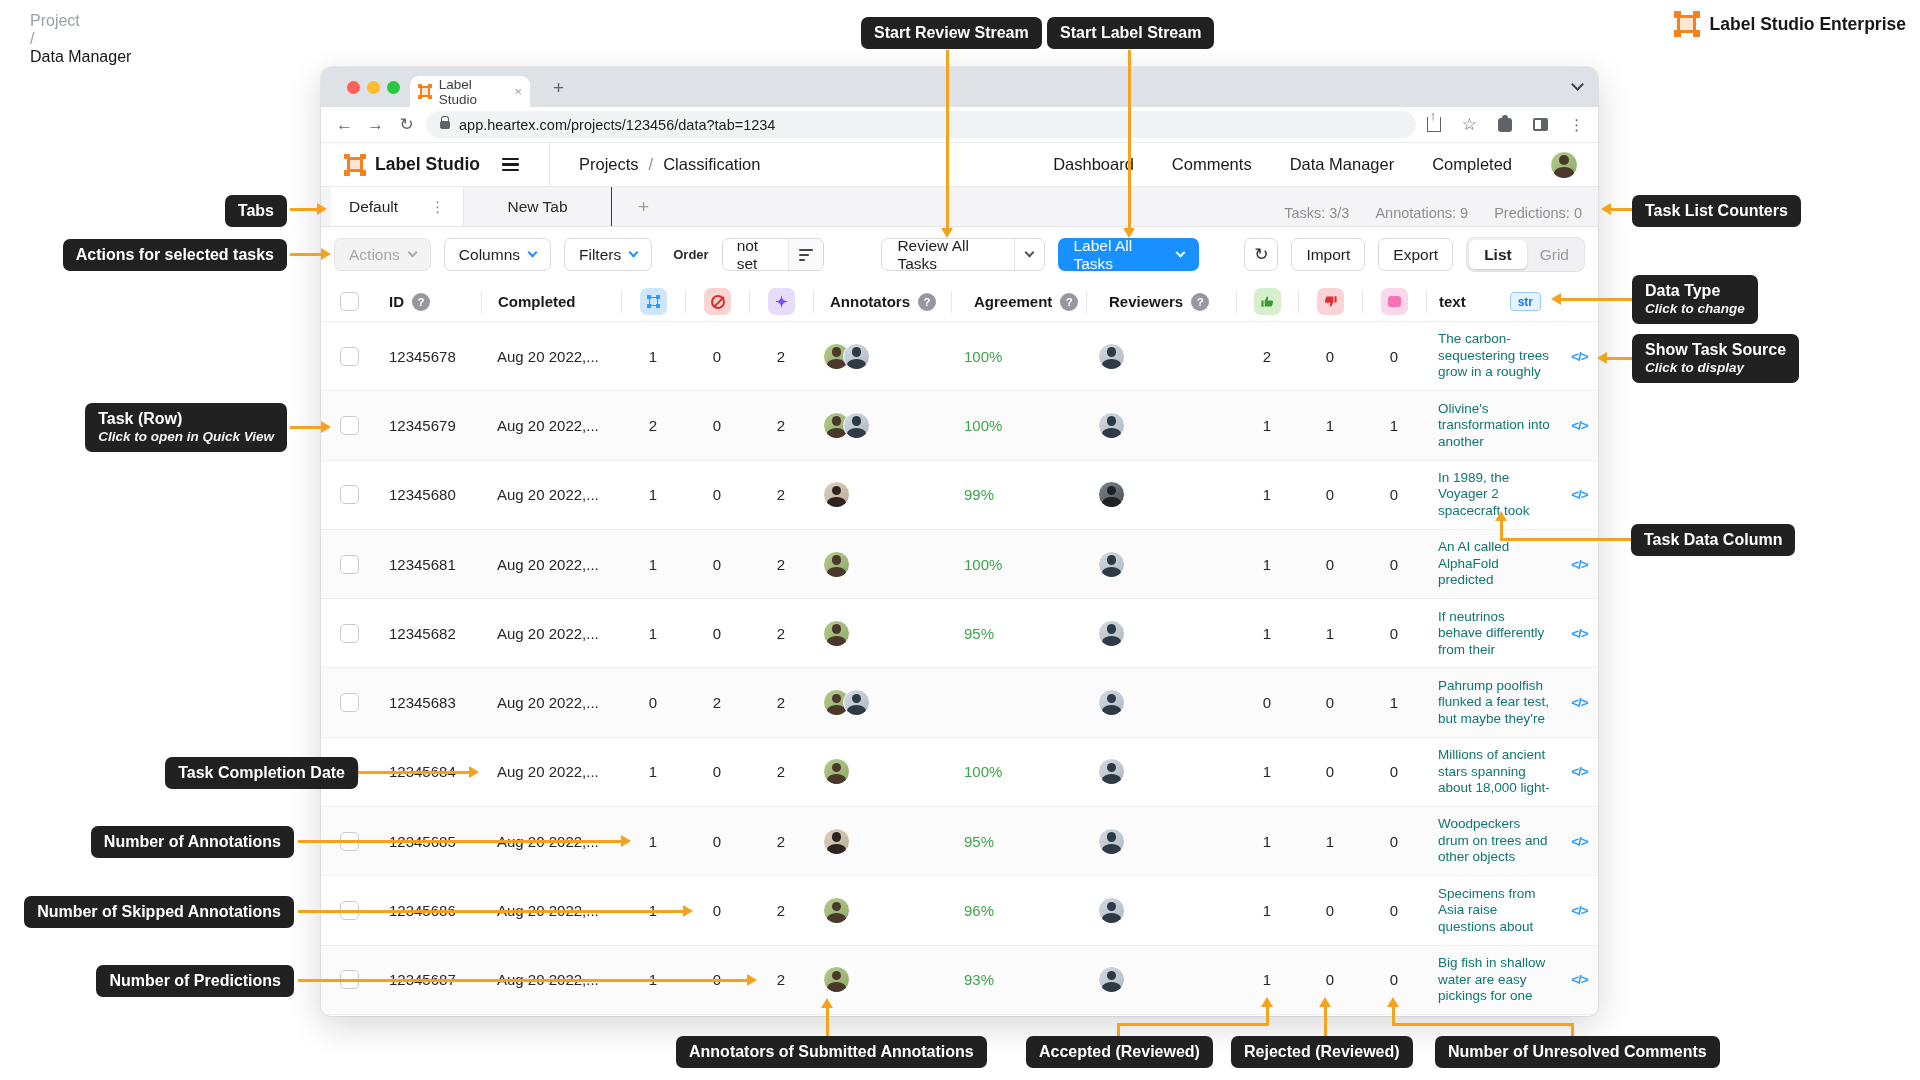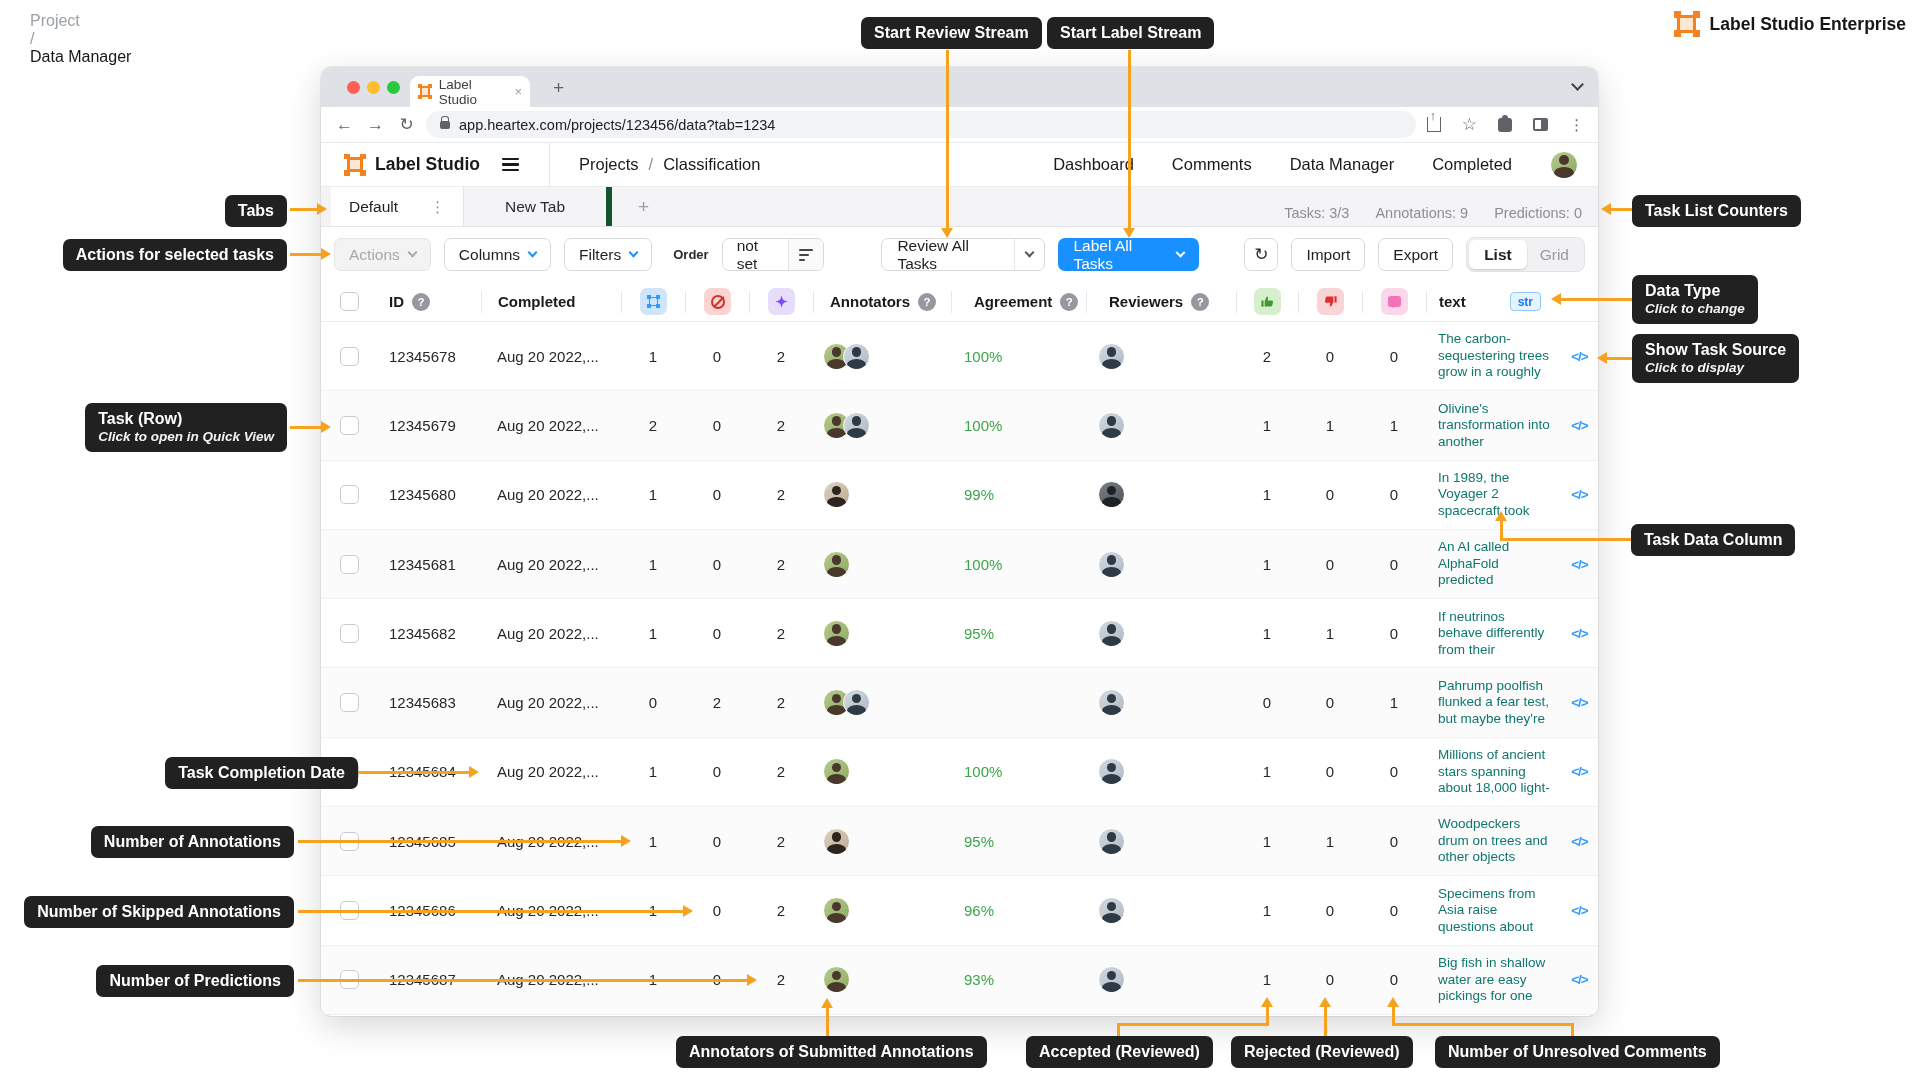--- a/index.html
+++ b/index.html
@@ -69,21 +69,21 @@
   .avatar::after{content:'';position:absolute;width:74%;height:46%;border-radius:50% 50% 0 0;left:13%;bottom:-6%;}
   .av-a{background:linear-gradient(140deg,#B7CB8E,#8BA963);} .av-a::before,.av-a::after{background:#4A382C;}
   .av-b{background:linear-gradient(140deg,#D4DAE0,#AEB8C2);} .av-b::before,.av-b::after{background:#2E3A45;}
   .av-c{background:linear-gradient(140deg,#DED3C5,#BBA98F);} .av-c::before,.av-c::after{background:#2D241F;}
   .av-d{background:linear-gradient(140deg,#7A8087,#4E545B);} .av-d::before,.av-d::after{background:#1E2225;}
 
   
   .view-tabs{height:40px;background:#F4F4F6;border-bottom:1px solid #E4E4E8;position:relative;display:flex;font-size:15.5px;}
   .vtab{display:flex;align-items:center;padding:0 18px;height:100%;}
   .vtab.active{background:#fff;border-right:1px solid #E4E4E8;margin-left:10px;width:133px;justify-content:space-between;}
-  .vtab.plain{border-right:6px solid #14532d;width:148px;justify-content:center;color:#2A2A30;}
+  .vtab.plain{border-right:1px solid #14532d;width:148px;justify-content:center;color:#2A2A30;}
   .vtab .kebab{color:#8D8D95;}
   .vtab-plus{display:flex;align-items:center;padding:0 26px;color:#9AA0A6;font-size:19px;}
   .counters{position:absolute;right:16px;top:6px;height:100%;display:flex;align-items:center;gap:26px;
             color:#8D8D95;font-size:14.5px;}
 
   
   .toolbar{height:55px;background:#fff;display:flex;align-items:center;padding:0 13px;gap:13px;position:relative;}
   .btn{height:33px;border:1px solid var(--border);border-radius:7px;background:#fff;display:flex;align-items:center;
        gap:9px;padding:0 14px;font-size:15.5px;color:#1F1F24;}
   .btn.disabled{background:#F3F3F4;border-color:#E3E3E5;color:#A8A8AE;}

